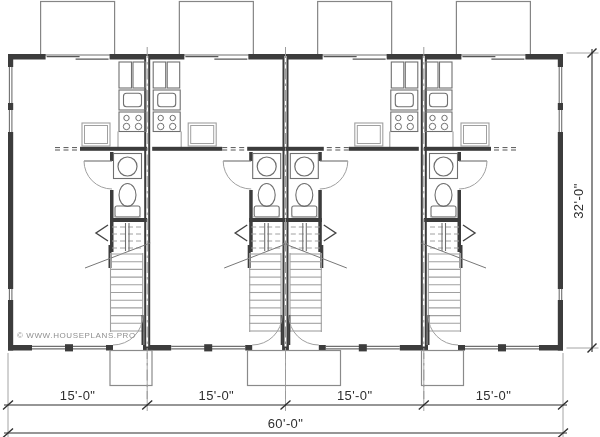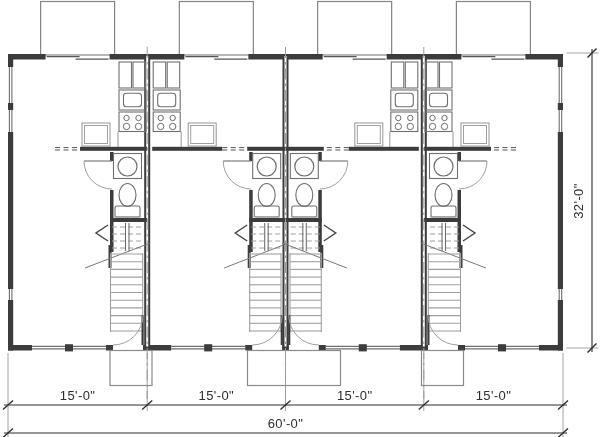--- a/index.html
+++ b/index.html
@@ -372,13 +372,14 @@
         <line x1="587.5" y1="352.5" x2="596.5" y2="343.5" stroke="#2e2e2e" stroke-width="1.4"></line>
       </g>
     </svg>
 
   <div class="dim-label" style="left:77.6px;top:388px">15'-0"</div>
   <div class="dim-label" style="left:216.3px;top:388px">15'-0"</div>
   <div class="dim-label" style="left:354.7px;top:388px">15'-0"</div>
   <div class="dim-label" style="left:493.4px;top:388px">15'-0"</div>
   <div class="dim-label" style="left:285.5px;top:416px">60'-0"</div>
   <div class="dim-label rot" style="left:578px;top:201px">32'-0"</div>
+  <div class="watermark" style="left:17px;top:331px">© WWW.HOUSEPLANS.PRO</div>
 </div>
 
 </body></html>

